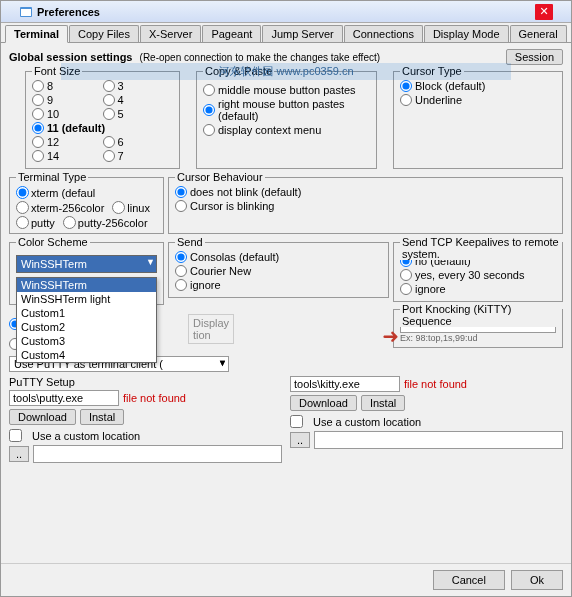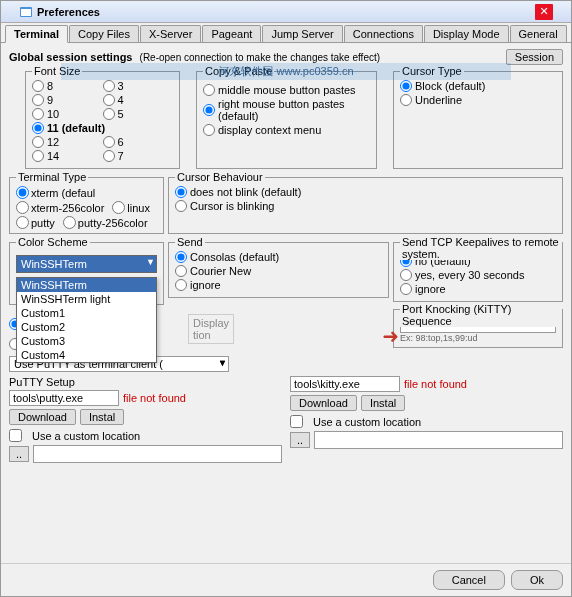--- a/index.html
+++ b/index.html
@@ -267,21 +267,21 @@
       justify-content: flex-end;
       gap: 6px;
       padding: 6px 8px;
     }
     .footer-btn {
       padding: 3px 18px;
       background: #e0e0e0;
       border: 1px solid #999;
       font-size: 11px;
       cursor: pointer;
-      border-radius: 7px;
+      border-radius: 0;
     }
   </style>
 </head>
 <body>
 
 <div class="window">
 
   <div class="title-bar">
     <div class="title-bar-icon">
       <svg viewBox="0 0 14 14">

